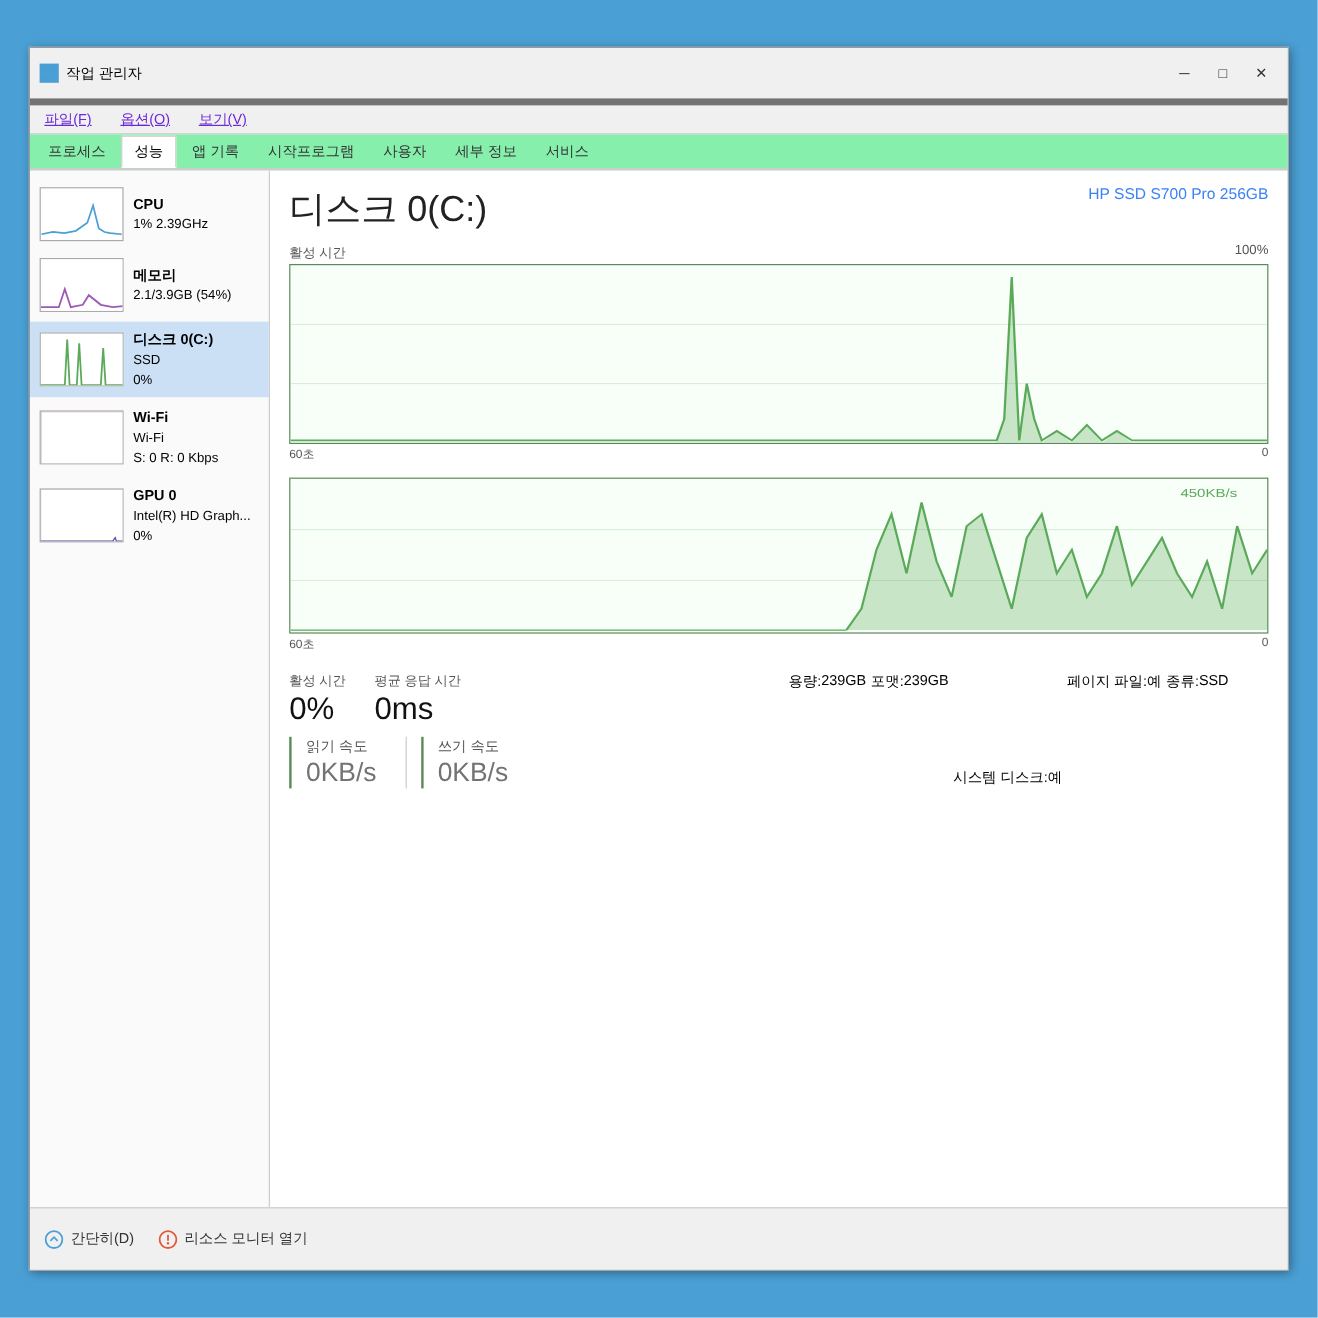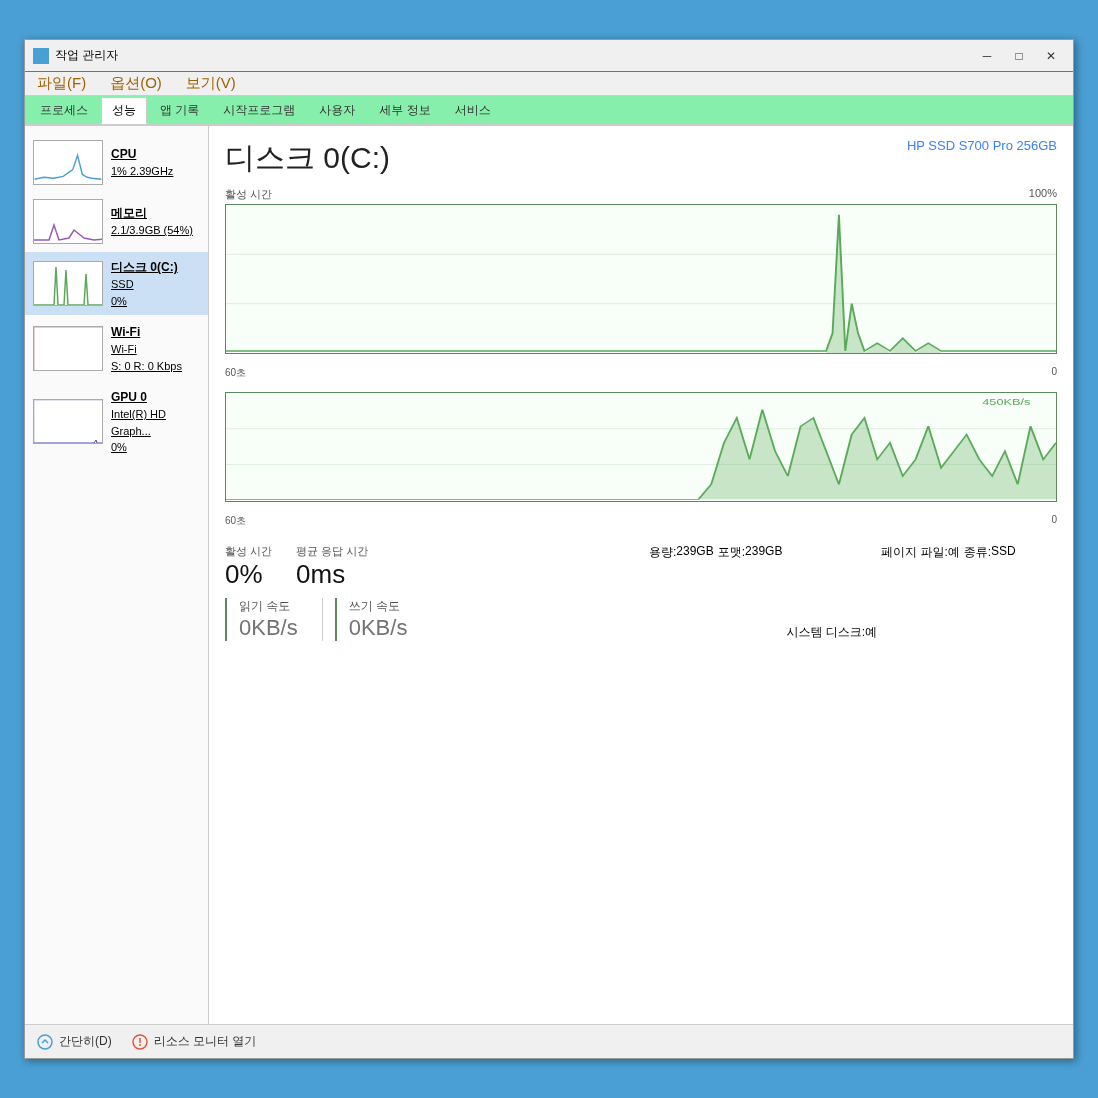--- a/index.html
+++ b/index.html
@@ -16,25 +16,25 @@
       width: 1050px;
       height: 1020px;
       background: #f0f0f0;
       border: 1px solid #999;
       box-shadow: 2px 2px 8px rgba(0,0,0,0.4);
       display: flex;
       flex-direction: column;
     }
     .title-bar {
       background: #f0f0f0;
-      height: 32px;
+      height: 48px;
       display: flex;
       align-items: center;
       padding: 0 8px;
-      border-bottom: 1px solid #737373;
+      border-bottom: 6px solid #737373;
     }
     .title-bar-icon {
       width: 16px;
       height: 16px;
       background: #4a9fd4;
       margin-right: 6px;
       font-size: 10px;
       display: flex;
       align-items: center;
       justify-content: center;
@@ -62,24 +62,25 @@
     .menu-bar {
       height: 24px;
       display: flex;
       align-items: center;
       padding: 0 8px;
       gap: 16px;
       border-bottom: 1px solid #ccc;
       background: #f0f0f0;
     }
     .menu-item {
-      font-size: 15px;
+      font-size: 12px;
       cursor: pointer;
       padding: 2px 4px;
-      color: #a16207;
+      color: #6d28d9;
+      text-decoration: underline;
     }
     .tab-bar {
       height: 30px;
       display: flex;
       align-items: flex-end;
       padding: 0 4px;
       border-bottom: 2px solid #ccc;
       background: #86efac;
     }
     .tab {
@@ -96,28 +97,27 @@
       border-bottom-color: white;
       color: #000;
     }
     .content {
       display: flex;
       flex: 1;
       overflow: hidden;
     }
     
     .sidebar {
-      width: 184px;
+      width: 200px;
       border-right: 1px solid #ccc;
       background: #fafafa;
       padding: 8px 0;
       display: flex;
       flex-direction: column;
       gap: 2px;
-      text-decoration: underline;
     }
     .sidebar-item {
       padding: 6px 8px;
       cursor: pointer;
       display: flex;
       align-items: center;
       gap: 8px;
     }
     .sidebar-item.active { background: #cce0f5; }
     .sidebar-thumb {
@@ -190,50 +190,50 @@
       border: 1px solid #5a8a5a;
       background: #f8fff8;
       position: relative;
       height: 150px;
       overflow: hidden;
     }
     .chart-box-lower {
       border: 1px solid #5a8a5a;
       background: #f8fff8;
       position: relative;
-      height: 110px;
+      height: 130px;
       overflow: hidden;
     }
     .chart-time-row {
       display: flex;
       justify-content: space-between;
       font-size: 10px;
       color: #555;
-      margin-top: 12px;
+      margin-top: 2px;
       margin-bottom: 6px;
     }
     .stat-label { font-size: 11px; color: #555; }
     .stat-value { font-size: 26px; font-weight: 300; color: #111; }
 
     .read-write-row {
       display: flex;
       gap: 0;
       align-items: stretch;
       margin-top: 8px;
     }
     .rw-block {
       padding: 0 12px;
       border-left: 2px solid #5a8a5a;
     }
     .rw-label { font-size: 12px; color: #555; }
     .rw-value { font-size: 22px; font-weight: 300; color: #737373; }
 
     
     .footer {
-      height: 34px;
+      height: 52px;
       background: #f0f0f0;
       border-top: 1px solid #ccc;
       display: flex;
       align-items: center;
       padding: 0 12px;
       gap: 20px;
     }
     .footer-btn {
       display: flex;
       align-items: center;

